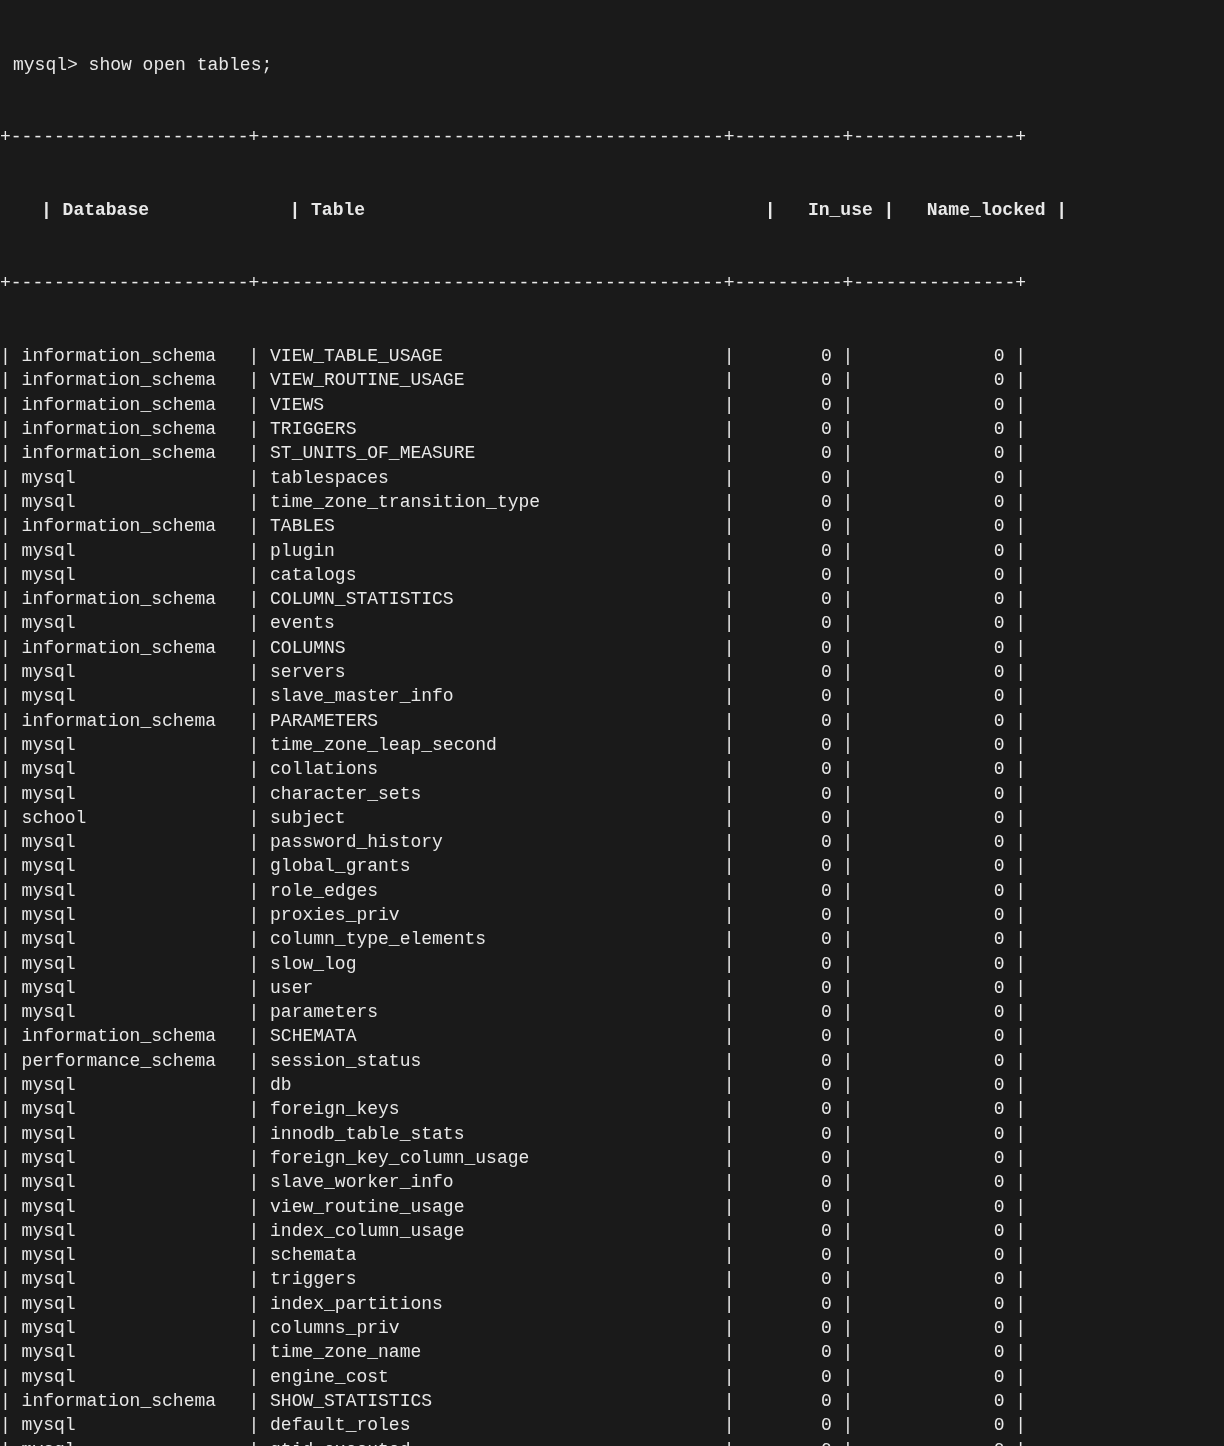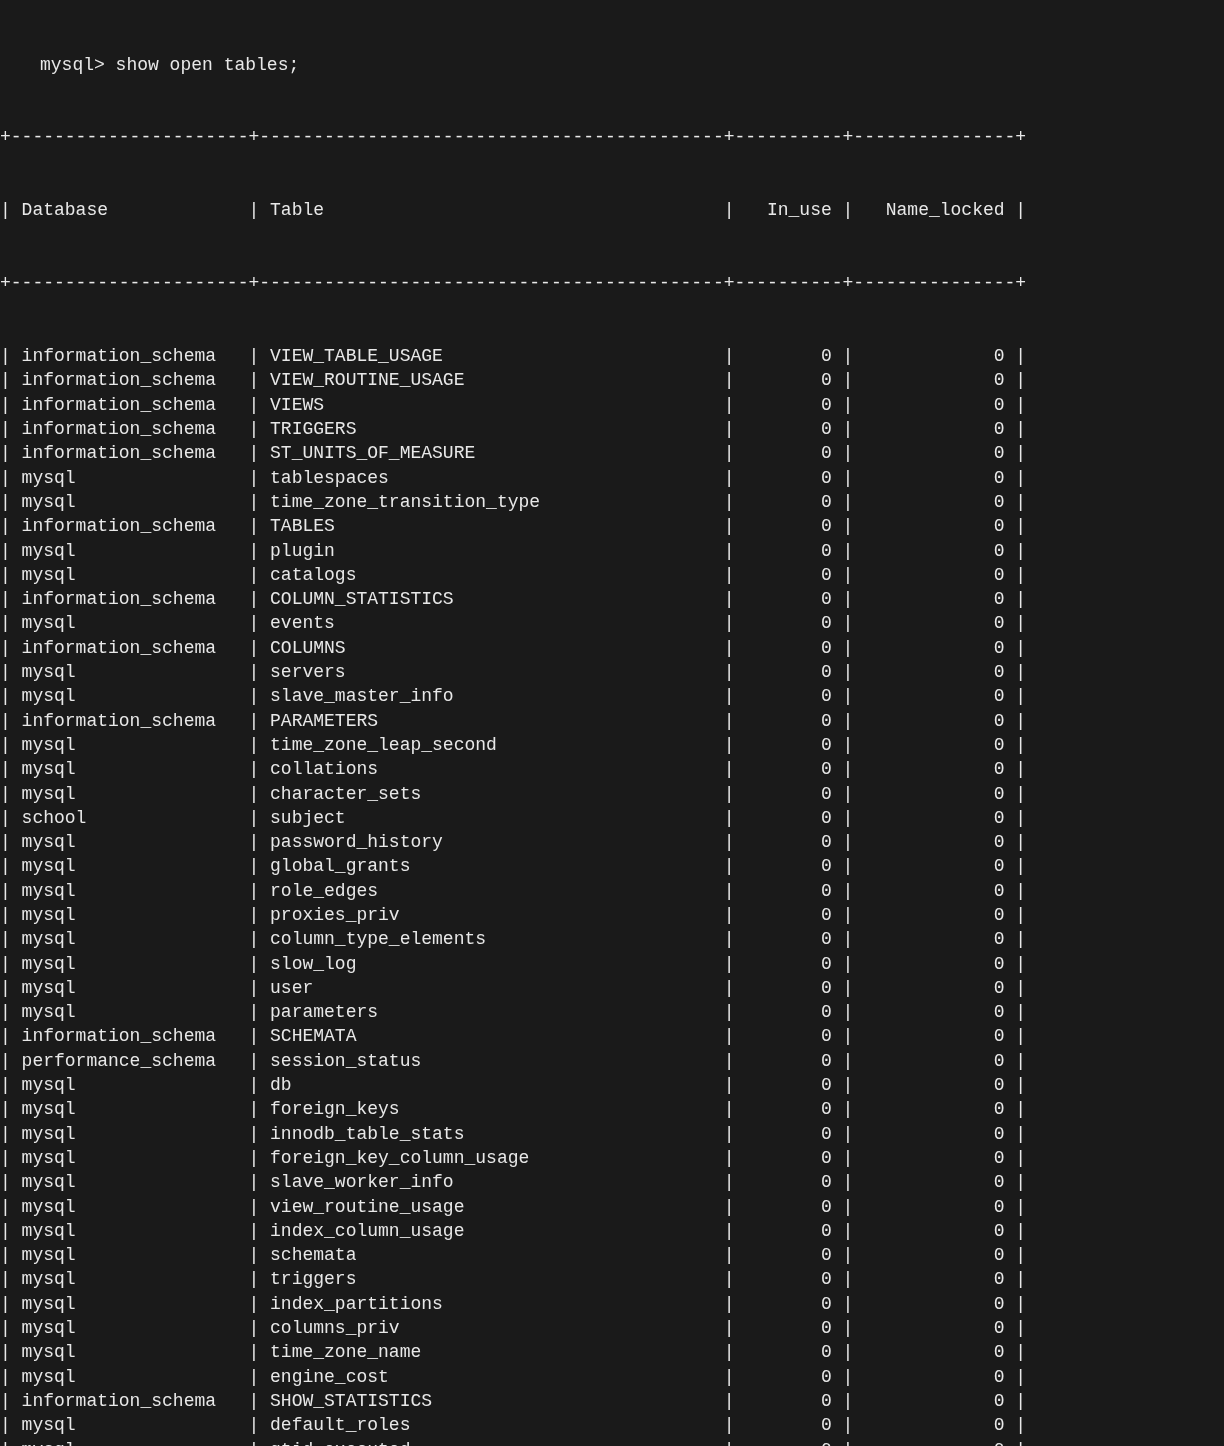--- a/index.html
+++ b/index.html
@@ -10,27 +10,26 @@
     font-family: "Menlo", "Consolas", "Courier New", monospace;
     font-size: 18px;
     line-height: 1.35;
     width: 1224px;
   }
   .terminal {
     padding: 4px 0 8px 0;
     white-space: pre;
   }
   .prompt-line {
-    padding-left: 4px;
-    margin-left: 36px;
+    padding-left: 13px;
   }
   .header-row, .data-row, .sep-row {
     display: block;
   }
-  .hdr  { font-weight: 400; }
+  .hdr  { font-weight: 700; padding-left: 41px; }
 </style>
 </head>
 <body>
 
 <div class="terminal">
   <div class="prompt-line">mysql&gt; show open tables;</div>
   <div class="sep-row" id="sep-top">+----------------------+-------------------------------------------+----------+---------------+</div>
   <div class="header-row hdr" id="hdr-row">| Database             | Table                                     |   In_use |   Name_locked |</div>
   <div class="sep-row" id="sep-mid">+----------------------+-------------------------------------------+----------+---------------+</div>
   <div id="rows-container"><div class="data-row">| information_schema   | VIEW_TABLE_USAGE                          |        0 |             0 |</div><div class="data-row">| information_schema   | VIEW_ROUTINE_USAGE                        |        0 |             0 |</div><div class="data-row">| information_schema   | VIEWS                                     |        0 |             0 |</div><div class="data-row">| information_schema   | TRIGGERS                                  |        0 |             0 |</div><div class="data-row">| information_schema   | ST_UNITS_OF_MEASURE                       |        0 |             0 |</div><div class="data-row">| mysql                | tablespaces                               |        0 |             0 |</div><div class="data-row">| mysql                | time_zone_transition_type                 |        0 |             0 |</div><div class="data-row">| information_schema   | TABLES                                    |        0 |             0 |</div><div class="data-row">| mysql                | plugin                                    |        0 |             0 |</div><div class="data-row">| mysql                | catalogs                                  |        0 |             0 |</div><div class="data-row">| information_schema   | COLUMN_STATISTICS                         |        0 |             0 |</div><div class="data-row">| mysql                | events                                    |        0 |             0 |</div><div class="data-row">| information_schema   | COLUMNS                                   |        0 |             0 |</div><div class="data-row">| mysql                | servers                                   |        0 |             0 |</div><div class="data-row">| mysql                | slave_master_info                         |        0 |             0 |</div><div class="data-row">| information_schema   | PARAMETERS                                |        0 |             0 |</div><div class="data-row">| mysql                | time_zone_leap_second                     |        0 |             0 |</div><div class="data-row">| mysql                | collations                                |        0 |             0 |</div><div class="data-row">| mysql                | character_sets                            |        0 |             0 |</div><div class="data-row">| school               | subject                                   |        0 |             0 |</div><div class="data-row">| mysql                | password_history                          |        0 |             0 |</div><div class="data-row">| mysql                | global_grants                             |        0 |             0 |</div><div class="data-row">| mysql                | role_edges                                |        0 |             0 |</div><div class="data-row">| mysql                | proxies_priv                              |        0 |             0 |</div><div class="data-row">| mysql                | column_type_elements                      |        0 |             0 |</div><div class="data-row">| mysql                | slow_log                                  |        0 |             0 |</div><div class="data-row">| mysql                | user                                      |        0 |             0 |</div><div class="data-row">| mysql                | parameters                                |        0 |             0 |</div><div class="data-row">| information_schema   | SCHEMATA                                  |        0 |             0 |</div><div class="data-row">| performance_schema   | session_status                            |        0 |             0 |</div><div class="data-row">| mysql                | db                                        |        0 |             0 |</div><div class="data-row">| mysql                | foreign_keys                              |        0 |             0 |</div><div class="data-row">| mysql                | innodb_table_stats                        |        0 |             0 |</div><div class="data-row">| mysql                | foreign_key_column_usage                  |        0 |             0 |</div><div class="data-row">| mysql                | slave_worker_info                         |        0 |             0 |</div><div class="data-row">| mysql                | view_routine_usage                        |        0 |             0 |</div><div class="data-row">| mysql                | index_column_usage                        |        0 |             0 |</div><div class="data-row">| mysql                | schemata                                  |        0 |             0 |</div><div class="data-row">| mysql                | triggers                                  |        0 |             0 |</div><div class="data-row">| mysql                | index_partitions                          |        0 |             0 |</div><div class="data-row">| mysql                | columns_priv                              |        0 |             0 |</div><div class="data-row">| mysql                | time_zone_name                            |        0 |             0 |</div><div class="data-row">| mysql                | engine_cost                               |        0 |             0 |</div><div class="data-row">| information_schema   | SHOW_STATISTICS                           |        0 |             0 |</div><div class="data-row">| mysql                | default_roles                             |        0 |             0 |</div><div class="data-row">| mysql                | gtid_executed                             |        0 |             0 |</div></div>

